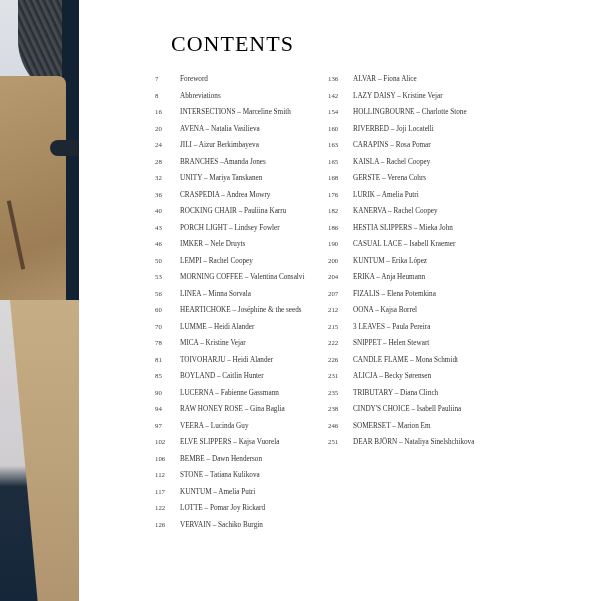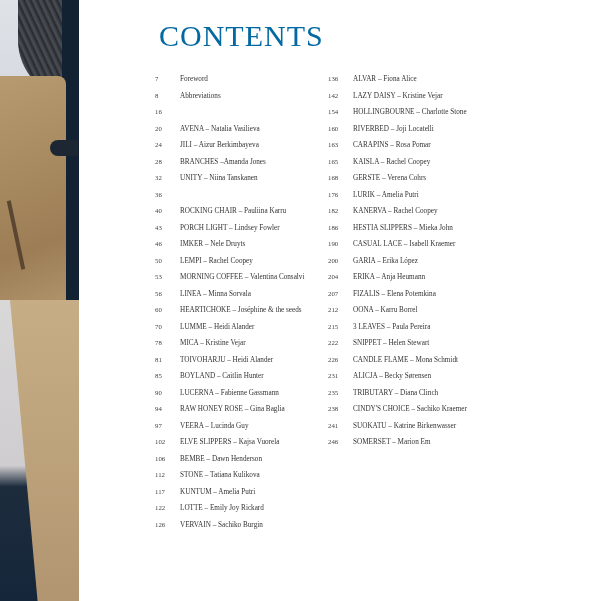--- a/index.html
+++ b/index.html
@@ -81,24 +81,24 @@
       background: linear-gradient(180deg, #c6ad86 0%, #bda37c 50%, #b09570 100%);
       clip-path: polygon(0 0, 100% 0, 100% 100%, 40% 100%);
     }
 
     
     .title {
       position: absolute;
       left: 155px;
       top: 15px;
       font-family: "Liberation Serif", "DejaVu Serif", serif;
-      font-size: 30px;
+      font-size: 22px;
       letter-spacing: 1px;
-      color: #0369a1;
-      margin: 4px;
+      color: #000000;
+      margin: 16px;
       font-weight: normal;
     }
 
     
     .toc-col {
       position: absolute;
       top: 71px;
       margin: 0;
       padding: 0;
       list-style: none;
@@ -146,39 +146,41 @@
       <li class="toc-item">
         <span class="toc-page">7</span>
         <span class="toc-title">Foreword</span>
       </li>
       <li class="toc-item">
         <span class="toc-page">8</span>
         <span class="toc-title">Abbreviations</span>
       </li>
       <li class="toc-item">
         <span class="toc-page">16</span>
+        <span class="toc-title">INTERSECTIONS – Marceline Smith</span>
       </li>
       <li class="toc-item">
         <span class="toc-page">20</span>
         <span class="toc-title">AVENA – Natalia Vasilieva</span>
       </li>
       <li class="toc-item">
         <span class="toc-page">24</span>
         <span class="toc-title">JILI – Aizur Berkimbayeva</span>
       </li>
       <li class="toc-item">
         <span class="toc-page">28</span>
         <span class="toc-title">BRANCHES –Amanda Jones</span>
       </li>
       <li class="toc-item">
         <span class="toc-page">32</span>
-        <span class="toc-title">UNITY – Niina Tanskanen</span>
+        <span class="toc-title">UNITY – Mariya Tanskanen</span>
       </li>
       <li class="toc-item">
         <span class="toc-page">36</span>
+        <span class="toc-title">CRASPEDIA – Andrea Mowry</span>
       </li>
       <li class="toc-item">
         <span class="toc-page">40</span>
         <span class="toc-title">ROCKING CHAIR – Pauliina Karru</span>
       </li>
       <li class="toc-item">
         <span class="toc-page">43</span>
         <span class="toc-title">PORCH LIGHT – Lindsey Fowler</span>
       </li>
       <li class="toc-item">
@@ -240,21 +242,21 @@
       <li class="toc-item">
         <span class="toc-page">112</span>
         <span class="toc-title">STONE – Tatiana Kulikova</span>
       </li>
       <li class="toc-item">
         <span class="toc-page">117</span>
         <span class="toc-title">KUNTUM – Amelia Putri</span>
       </li>
       <li class="toc-item">
         <span class="toc-page">122</span>
-        <span class="toc-title">LOTTE – Emily Joy Rickard</span>
+        <span class="toc-title">LOTTE – Pomar Joy Rickard</span>
       </li>
       <li class="toc-item">
         <span class="toc-page">126</span>
         <span class="toc-title">VERVAIN – Sachiko Burgin</span>
       </li>
     </ul>
   <ul class="toc-col right" id="toc-right">
       <li class="toc-item">
         <span class="toc-page">136</span>
         <span class="toc-title">ALVAR – Fiona Alice</span>
@@ -294,33 +296,33 @@
       <li class="toc-item">
         <span class="toc-page">186</span>
         <span class="toc-title">HESTIA SLIPPERS – Mieka John</span>
       </li>
       <li class="toc-item">
         <span class="toc-page">190</span>
         <span class="toc-title">CASUAL LACE – Isabell Kraemer</span>
       </li>
       <li class="toc-item">
         <span class="toc-page">200</span>
-        <span class="toc-title">GARIA – Erika López</span>
+        <span class="toc-title">KUNTUM – Erika López</span>
       </li>
       <li class="toc-item">
         <span class="toc-page">204</span>
         <span class="toc-title">ERIKA – Anja Heumann</span>
       </li>
       <li class="toc-item">
         <span class="toc-page">207</span>
         <span class="toc-title">FIZALIS – Elena Potemkina</span>
       </li>
       <li class="toc-item">
         <span class="toc-page">212</span>
-        <span class="toc-title">OONA – Karru Borrel</span>
+        <span class="toc-title">OONA – Kajsa Borrel</span>
       </li>
       <li class="toc-item">
         <span class="toc-page">215</span>
         <span class="toc-title">3 LEAVES – Paula Pereira</span>
       </li>
       <li class="toc-item">
         <span class="toc-page">222</span>
         <span class="toc-title">SNIPPET – Helen Stewart</span>
       </li>
       <li class="toc-item">
@@ -330,25 +332,25 @@
       <li class="toc-item">
         <span class="toc-page">231</span>
         <span class="toc-title">ALICJA – Becky Sørensen</span>
       </li>
       <li class="toc-item">
         <span class="toc-page">235</span>
         <span class="toc-title">TRIBUTARY – Diana Clinch</span>
       </li>
       <li class="toc-item">
         <span class="toc-page">238</span>
-        <span class="toc-title">CINDY'S CHOICE – Sachiko Kraemer</span>
-      </li>
-      <li class="toc-item">
-        <span class="toc-page">241</span>
-        <span class="toc-title">SUOKATU – Katrine Birkenwasser</span>
+        <span class="toc-title">CINDY'S CHOICE – Isabell Pauliina</span>
       </li>
       <li class="toc-item">
         <span class="toc-page">246</span>
         <span class="toc-title">SOMERSET – Marion Em</span>
       </li>
+      <li class="toc-item">
+        <span class="toc-page">251</span>
+        <span class="toc-title">DEAR BJÖRN – Nataliya Sinelshchikova</span>
+      </li>
     </ul>
 
 </div>
 
 </body></html>

